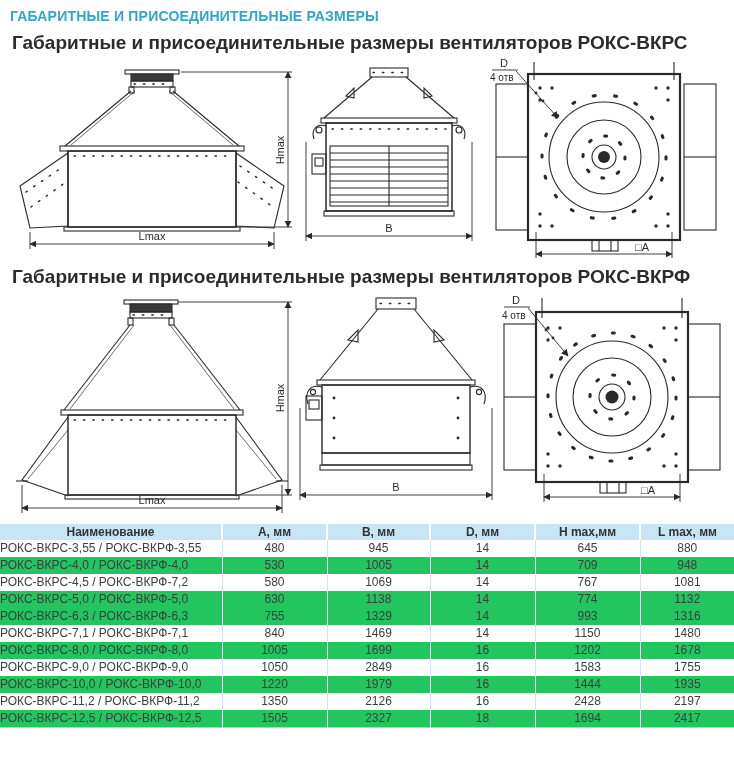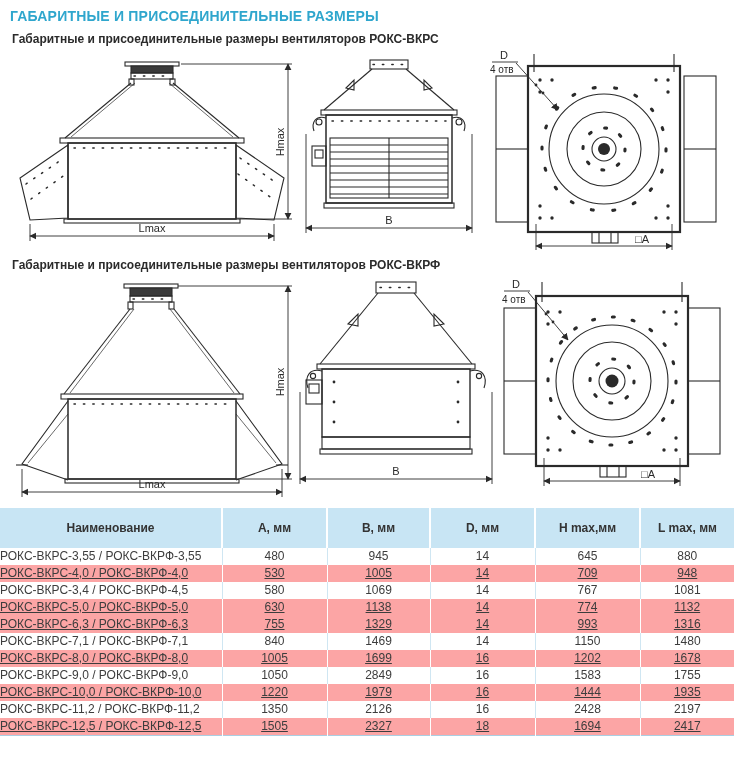--- a/index.html
+++ b/index.html
@@ -1,44 +1,44 @@
 <!DOCTYPE html>
 <html><head>
 <meta charset="utf-8">
 <style>
   html,body{margin:0;padding:0;}
   body{
     width:734px;height:758px;background:#ffffff;
     font-family:"Liberation Sans",sans-serif;color:#3d3d3d;overflow:hidden;
   }
   h1{font-size:14px;font-weight:bold;color:#2fa6cd;margin:8px 0 6px 10px;letter-spacing:.2px;}
-  h2{font-size:12px;font-weight:bold;color:#2b2b2b;margin:8px 0 2px 12px;}
+  h2{font-size:19px;font-weight:bold;color:#2b2b2b;margin:8px 0 2px 12px;}
   .drawrow{display:flex;align-items:flex-start;padding-left:8px;}
   svg{display:block;}
   
   .ln{stroke:#2a2a2a;fill:none;stroke-width:1.1;}
   .thk{stroke-width:2.2;}
   .thin{stroke-width:.7;}
   .drk{fill:#3a3a3a;stroke:#2a2a2a;}
   .dots{stroke:#2a2a2a;fill:none;stroke-width:1.5;stroke-dasharray:1.4 8;stroke-linecap:round;}
   .bolts{fill:none;stroke:#2a2a2a;stroke-width:3.1;stroke-linecap:round;}
   .dim{stroke:#2a2a2a;fill:none;stroke-width:.9;}
   .dimtxt{font-size:11px;fill:#2a2a2a;stroke:none;}
   .smtxt{font-size:10px;fill:#2a2a2a;stroke:none;}
   .dot{fill:#2a2a2a;stroke:none;}
   
   table{width:734px;border-collapse:collapse;table-layout:fixed;margin-top:6px;
         font-size:12px;border-bottom:1px solid #a9cfe3;}
-  thead th{background:#c8e5f4;height:40px;font-weight:bold;color:#333;
+  thead th{background:#c8e5f4;height:16px;font-weight:bold;color:#333;
            border-left:2px solid #fff;text-align:center;padding:0;}
   thead th:first-child{border-left:none;}
   tbody td{height:17px;line-height:17px;padding:0;text-align:center;color:#3d3d3d;
            border-left:1px solid rgba(160,205,230,.5);white-space:nowrap;}
   tbody td:first-child{text-align:left;padding-left:0;border-left:none;}
-  tr.stripe td{background:#fca5a5;border-left-color:#ffffff;text-decoration:underline;}
+  tr.stripe td{background:#22c55e;border-left-color:#ffffff;}
 </style>
 </head>
 <body>
 
 <div>
 
   <h1>ГАБАРИТНЫЕ И ПРИСОЕДИНИТЕЛЬНЫЕ РАЗМЕРЫ</h1>
   <h2>Габаритные и присоединительные размеры вентиляторов РОКС-ВКРС</h2>
 
   <div class="drawrow">
@@ -388,21 +388,21 @@
         </tr>
         <tr class="stripe">
           <td>РОКС-ВКРС-4,0 / РОКС-ВКРФ-4,0</td>
           <td>530</td>
           <td>1005</td>
           <td>14</td>
           <td>709</td>
           <td>948</td>
         </tr>
         <tr>
-          <td>РОКС-ВКРС-3,4 / РОКС-ВКРФ-4,5</td>
+          <td>РОКС-ВКРС-4,5 / РОКС-ВКРФ-7,2</td>
           <td>580</td>
           <td>1069</td>
           <td>14</td>
           <td>767</td>
           <td>1081</td>
         </tr>
         <tr class="stripe">
           <td>РОКС-ВКРС-5,0 / РОКС-ВКРФ-5,0</td>
           <td>630</td>
           <td>1138</td>

